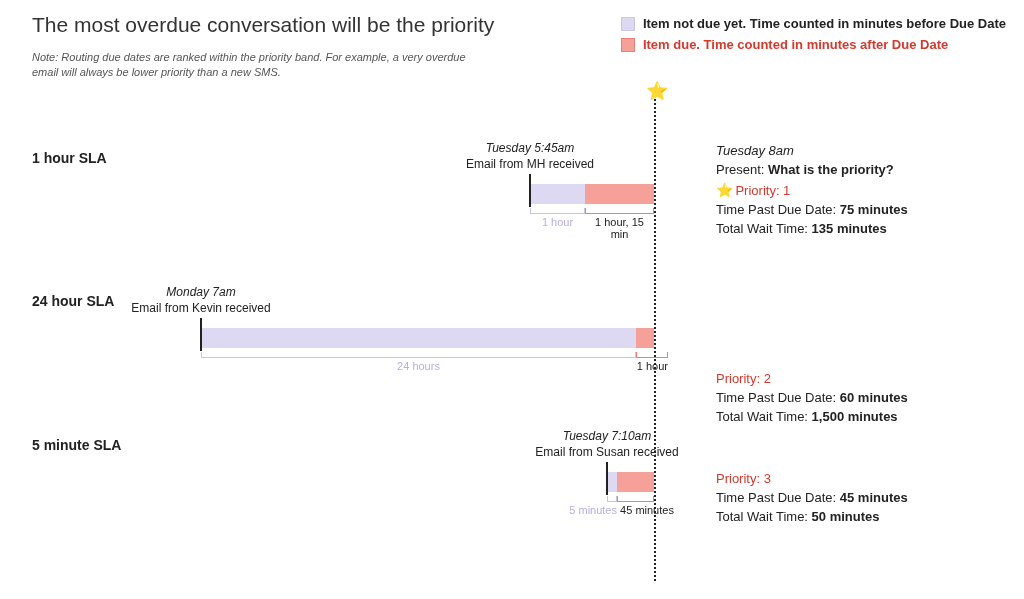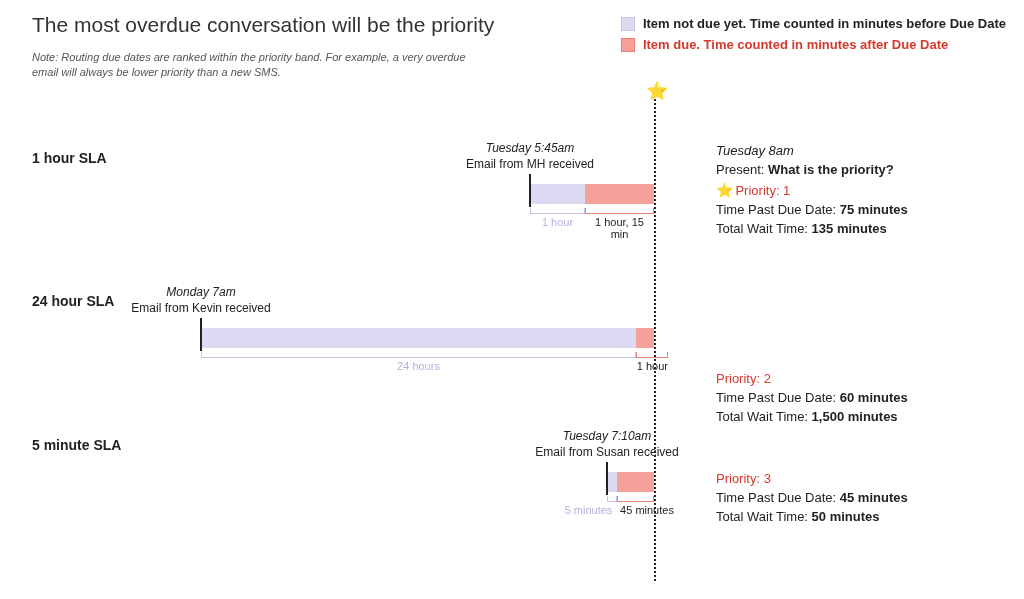--- a/index.html
+++ b/index.html
@@ -216,21 +216,21 @@
   <div class="tick"></div>
 </div>
 
 <div class="bar-wrap" style="top:472px; left:607px; width:60px; height:20px;">
   <div class="bar lav" style="left:0; width:10px;">
     <div class="start-tick"></div>
   </div>
   <div class="bar red" style="left:10px; width:37px;"></div>
 </div>
 
-<div class="dim lav" style="top:496px; left:560px; width:57px; text-align:center;">
+<div class="dim lav" style="top:496px; left:560px; width:57px; text-align:right;">
   <div class="br" style="left:47px;"></div>
   <span class="txt">5 minutes</span>
 </div>
 <div class="dim red" style="top:496px; left:617px; width:60px; color:#222;">
   <div class="br" style="right:23px;"></div>
   <span class="txt">45 minutes</span>
 </div>
 
 <div class="prio" style="top:470px;">
   <div class="p-line">Priority: 3</div>

